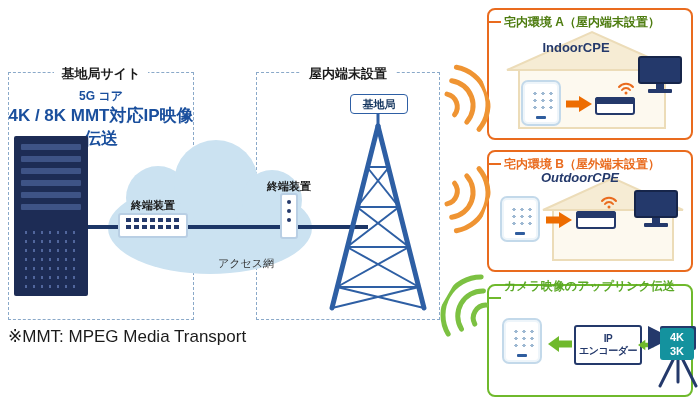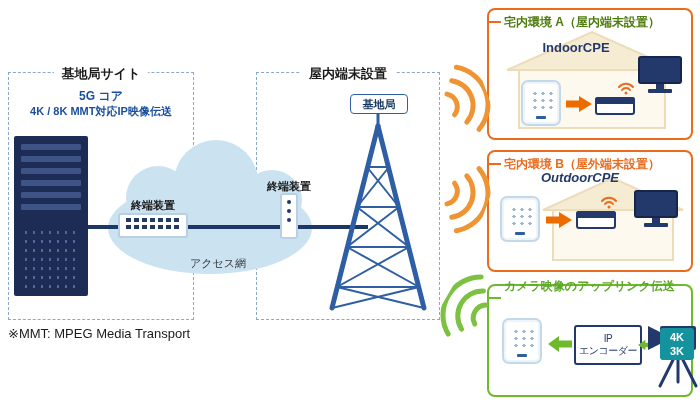--- a/index.html
+++ b/index.html
@@ -8,21 +8,21 @@
             font-family:"Liberation Sans","DejaVu Sans",sans-serif; overflow:hidden; }
   .abs { position:absolute; }
 
   
   .dashed-box { position:absolute; border:1.5px dashed #8aa9c9; z-index:0; }
   .group-title { position:absolute; text-align:center; font-size:13px; font-weight:bold; color:#1b1b1b; z-index:3; }
   .group-title span { background:#fff; padding:0 8px; }
 
   .blue-head { position:absolute; text-align:center; color:#1a4f9d; font-weight:bold; z-index:3; }
   .small-label { position:absolute; font-size:11px; font-weight:bold; color:#1b1b1b; text-align:center; z-index:4; }
-  .plain-label { position:absolute; font-size:11px; color:#333; text-align:left; z-index:4;font-family:Liberation Mono, monospace; }
+  .plain-label { position:absolute; font-size:11px; color:#333; text-align:right; z-index:4;font-family:Liberation Mono, monospace; }
 
   
   .rack { position:absolute; left:14px; top:136px; width:74px; height:160px;
           background:#1d2c55; border-radius:2px; z-index:3; }
   .rack-bar { position:absolute; left:7px; right:7px; height:6px; background:#3e5386; border-radius:1px; }
   .rack-grid { position:absolute; left:8px; right:8px; top:92px; bottom:8px;
                background-image:radial-gradient(#51669c 1.3px, rgba(0,0,0,0) 1.3px);
                background-size:8px 9px; }
 
   
@@ -60,47 +60,47 @@
   
   .obox { position:absolute; left:487px; width:206px; background:#fff; border-radius:8px; z-index:1; }
   .box-a, .box-b { border:2px solid #e96b1e; }
   .box-c { border:2px solid #6fb92c; }
   .obox-title { position:absolute; font-size:12px; font-weight:bold; z-index:5; white-space:nowrap; }
   .tick { position:absolute; width:12px; height:2px; z-index:5; }
 
   .encoder { position:absolute; left:574px; top:325px; width:68px; height:40px; background:#fff;
              border:2px solid #24396b; border-radius:3px; display:flex; flex-direction:column;
              align-items:center; justify-content:center; font-size:10px; line-height:1.25;
-             font-weight:normal; color:#24396b; z-index:5; letter-spacing:-0.5px; }
+             font-weight:bold; color:#24396b; z-index:5; letter-spacing:-0.5px; }
   .badge-8k4k { position:absolute; left:660px; top:328px; width:34px; background:#14929e; color:#fff;
                 font-weight:bold; font-size:11px; line-height:14px; text-align:center;
                 border-radius:3px; padding:2px 0; z-index:6; }
 
   .cpe-name { position:absolute; width:120px; text-align:center; font-size:13px; font-weight:bold;
               color:#24396b; z-index:5; }
 
   .badge { position:absolute; left:350px; top:94px; width:58px; height:20px; background:#fff;
            border:1.5px solid #2e5fa4; border-radius:4px; line-height:18px; text-align:center;
            font-size:11px; font-weight:bold; color:#15365f; z-index:4; }
 
-  .footnote { position:absolute; left:8px; top:326px; font-size:13px; color:#1b1b1b; z-index:3; }
+  .footnote { position:absolute; left:8px; top:326px; font-size:17px; color:#1b1b1b; z-index:3; }
 
   svg { display:block; }
 </style>
 </head>
 <body>
 
 <div class="canvas">
 
   <div class="dashed-box" style="left:8px;top:72px;width:186px;height:248px;"></div>
   <div class="group-title" style="left:8px;top:65px;width:186px;">
     <span>基地局サイト</span>
   </div>
   <div class="blue-head" style="left:8px;top:88px;width:186px;font-size:12px;">5G コア</div>
-  <div class="blue-head" style="left:8px;top:104px;width:186px;font-size:11px;">4K / 8K MMT対応IP映像伝送</div>
+  <div class="blue-head" style="left:8px;top:104px;width:186px;font-size:17px;">4K / 8K MMT対応IP映像伝送</div>
 
   <div class="rack">
     <div class="rack-bar" style="top:8px;"></div>
     <div class="rack-bar" style="top:20px;"></div>
     <div class="rack-bar" style="top:32px;"></div>
     <div class="rack-bar" style="top:44px;"></div>
     <div class="rack-bar" style="top:56px;"></div>
     <div class="rack-bar" style="top:68px;"></div>
     <div class="rack-grid"></div>
   </div>

